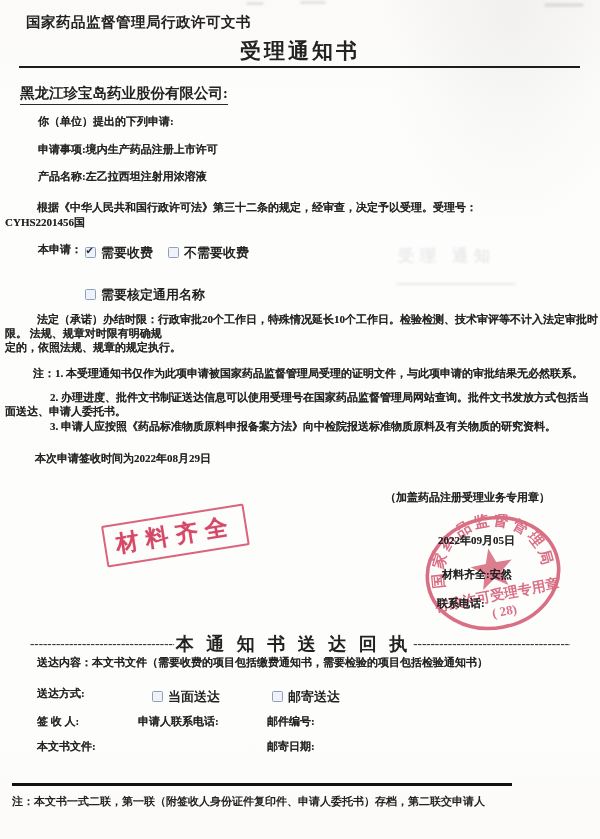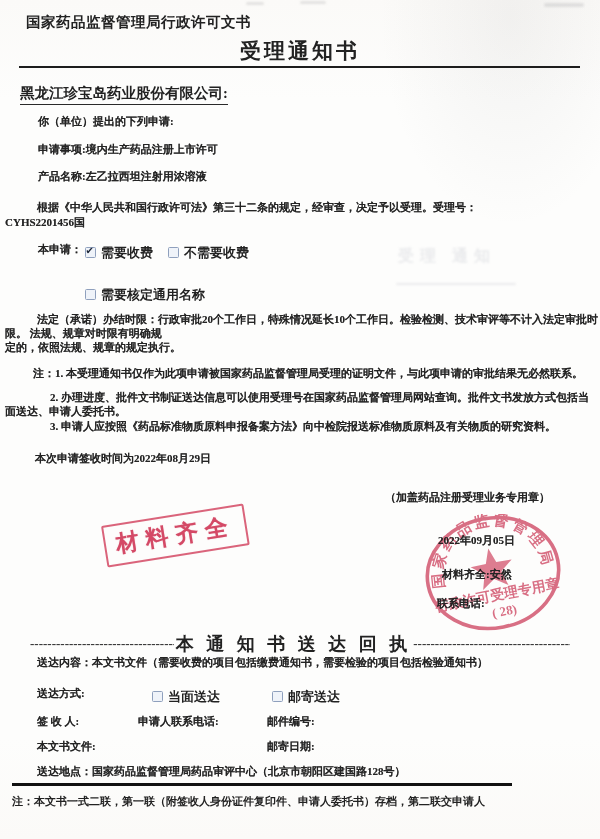--- a/index.html
+++ b/index.html
@@ -121,18 +121,17 @@
     <span class="cb"></span><span class="cb-label">邮寄送达</span>
   </div>
 
   <div class="abs t" style="left:37px;top:715px">签 收 人:</div>
   <div class="abs t" style="left:138px;top:715px">申请人联系电话:</div>
   <div class="abs t" style="left:267px;top:715px">邮件编号:</div>
 
   <div class="abs t" style="left:37px;top:740px">本文书文件:</div>
   <div class="abs t" style="left:267px;top:740px">邮寄日期:</div>
 
-  <div class="abs t" style="left:37px;top:765px">送达地点：国家药品监督管理局药品审评中心（北京市朝阳区建国路128号）</div>
 
   <div class="abs thickline" style="left:12px;top:783px;width:500px"></div>
   <div class="abs footnote" style="left:12px;top:794px">注：本文书一式二联，第一联（附签收人身份证件复印件、申请人委托书）存档，第二联交申请人</div>
 
 </div>
 
 </body></html>

